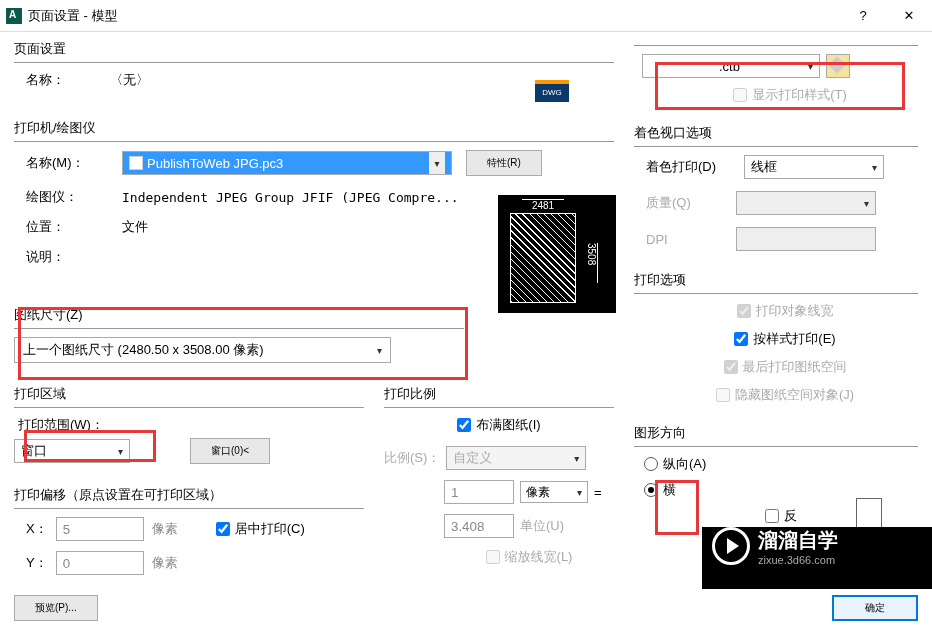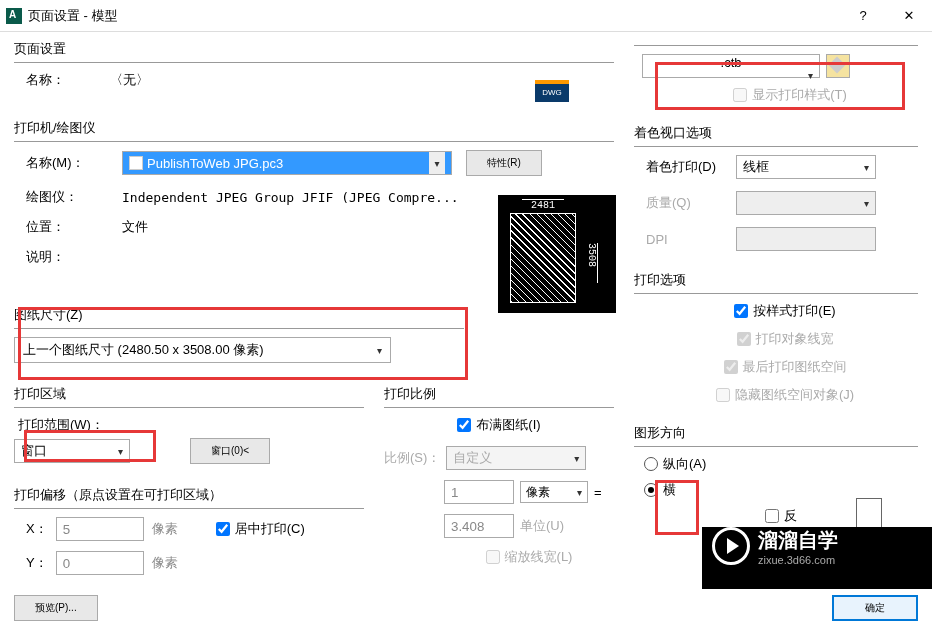--- a/index.html
+++ b/index.html
@@ -18,21 +18,21 @@
 .row { display: flex; align-items: center; margin-bottom: 12px; }
 .lbl { width: 96px; font-size: 13px; }
 .val { font-size: 13px; }
 .dwg-icon { width: 34px; height: 22px; background: #0a3a6a; color: #fff; font-size: 8px; text-align: center; line-height: 18px; position: absolute; left: 535px; top: 80px; border-top: 4px solid #f90; }
 .combo { border: 1px solid #aaa; height: 24px; display: flex; align-items: center; padding: 0 6px; background: #fff; cursor: default; }
 .combo-arrow { margin-left: auto; color: #333; font-size: 10px; }
 .printer-combo { width: 330px; background: #3399ff; color: #fff; margin-right: 14px; cursor: default; }
 .printer-combo .combo-arrow { background: #eee; color: #333; width: 16px; height: 22px; display: flex; align-items: center; justify-content: center; }
 .printer-icon { width: 14px; height: 14px; background: #fff; margin-right: 4px; border: 1px solid #ccc; }
 .btn { height: 26px; border: 1px solid #aaa; background: #e8e8e8; padding: 0 20px; cursor: default; font-size: 10px; }
-.preview-box { width: 118px; height: 118px; background: #000; position: absolute; left: 498px; top: 195px; font-family: Liberation Mono, monospace; }
+.preview-box { width: 118px; height: 118px; background: #000; position: absolute; left: 498px; top: 195px; }
 .preview-inner { position: absolute; left: 12px; top: 18px; width: 66px; height: 90px; background: repeating-linear-gradient(45deg, #fff 0, #fff 1px, #000 1px, #000 5px); border: 1px solid #fff; }
 .preview-dim-top { position: absolute; top: 4px; left: 24px; color: #fff; font-size: 10px; border-top: 1px solid #fff; width: 42px; text-align: center; }
 .preview-dim-side { position: absolute; right: 18px; top: 48px; color: #fff; font-size: 10px; writing-mode: vertical-rl; border-right: 1px solid #fff; height: 40px; }
 .red-box { border: 3px solid #e63838; position: absolute; pointer-events: none; }
 .paper-combo { width: 377px; height: 26px; border: 1px solid #aaa; display: flex; align-items: center; padding: 0 8px; background: #fff; cursor: default; }
 .checkbox { display: flex; align-items: center; gap: 5px; cursor: default; justify-content: center; }
 .checkbox input { width: 14px; height: 14px; cursor: default; }
 .text-input { border: 1px solid #aaa; height: 24px; padding: 0 6px; background: #fff; color: #888; }
 .disabled-text { color: #aaa; }
 .mid-cols { display: flex; gap: 20px; }
@@ -47,21 +47,21 @@
 .watermark { position: absolute; right: 0; bottom: 40px; width: 230px; height: 62px; background: #000; display: flex; align-items: flex-start; gap: 8px; padding: 0 10px; }
 .wm-play { width: 38px; height: 38px; border: 3px solid #fff; border-radius: 50%; display: flex; align-items: center; justify-content: center; }
 .wm-tri { width: 0; height: 0; border-left: 12px solid #fff; border-top: 8px solid transparent; border-bottom: 8px solid transparent; margin-left: 3px; }
 .wm-text { color: #fff; }
 .wm-big { font-size: 20px; font-weight: bold; }
 .wm-small { font-size: 11px; color: #aaa; }
 .footer { position: absolute; bottom: 8px; left: 14px; right: 14px; display: flex; align-items: center; }
 .ok-btn { border: 2px solid #0078d7; background: #e8f3fd; }
 .right-combo { width: 140px; height: 24px; border: 1px solid #aaa; display: flex; align-items: center; padding: 0 6px; background: #fff; cursor: default; }
 .shade-combo.disabled { background: #eee; color: #aaa; }
-.ctb-combo { width: 178px; height: 24px; border: 1px solid #aaa; display: flex; align-items: center; padding: 0 6px; background: #fff; cursor: default; flex-direction: column; }
+.ctb-combo { width: 178px; height: 24px; border: 1px solid #aaa; display: flex; align-items: center; padding: 0 6px; background: #fff; cursor: default; }
 .color-btn { width: 24px; height: 24px; border: 1px solid #aaa; background: #f5e3a0; margin-left: 6px; position: relative; cursor: default; }
 .color-btn::after { content: ''; position: absolute; left: 4px; top: 4px; width: 12px; height: 12px; background: #ccc; transform: rotate(45deg); }
 </style>
 </head>
 <body>
 
 <div class="titlebar">
   <div class="app-icon"></div>
   <span class="title-text">页面设置 - 模型</span>
   <div class="title-buttons">
@@ -198,47 +198,47 @@
       </div>
       <div class="color-btn"></div>
     </div>
     <label class="checkbox disabled-text" style="margin-left:28px;margin-bottom:20px">
       <input type="checkbox" disabled="" style="">
       <span>显示打印样式(T)</span>
     </label>
 
     <div class="section-title">着色视口选项</div>
     <div class="divider"></div>
-    <div style="display:flex;align-items:center;gap:8px;padding-left:12px;margin-bottom:12px">
+    <div style="display:flex;align-items:center;gap:16px;padding-left:12px;margin-bottom:12px">
       <span style="width:82px">着色打印(D)</span>
       <div class="right-combo">
         <span>线框</span>
         <span class="combo-arrow">▾</span>
       </div>
     </div>
     <div style="display:flex;align-items:center;gap:8px;padding-left:12px;margin-bottom:12px">
       <span class="disabled-text" style="width:82px">质量(Q)</span>
       <div class="right-combo shade-combo disabled">
         <span class="combo-arrow">▾</span>
       </div>
     </div>
     <div style="display:flex;align-items:center;gap:8px;padding-left:12px;margin-bottom:20px">
       <span class="disabled-text" style="width:82px">DPI</span>
       <input class="text-input" style="width: 140px; background: rgb(238, 238, 238);" disabled="">
     </div>
 
     <div class="section-title">打印选项</div>
     <div class="divider"></div>
+    <label class="checkbox disabled-text" style="padding-left:18px;margin-bottom:10px">
+      <input type="checkbox" checked="" disabled="" style="">
+      <span>打印对象线宽</span>
+    </label>
     <label class="checkbox" style="padding-left:18px;margin-bottom:10px">
       <input type="checkbox" checked="" style="">
       <span>按样式打印(E)</span>
-    </label>
-    <label class="checkbox disabled-text" style="padding-left:18px;margin-bottom:10px">
-      <input type="checkbox" checked="" disabled="" style="">
-      <span>打印对象线宽</span>
     </label>
     <label class="checkbox disabled-text" style="padding-left:18px;margin-bottom:10px">
       <input type="checkbox" checked="" disabled="" style="">
       <span>最后打印图纸空间</span>
     </label>
     <label class="checkbox disabled-text" style="padding-left:18px;margin-bottom:20px">
       <input type="checkbox" disabled="" style="">
       <span>隐藏图纸空间对象(J)</span>
     </label>
 

